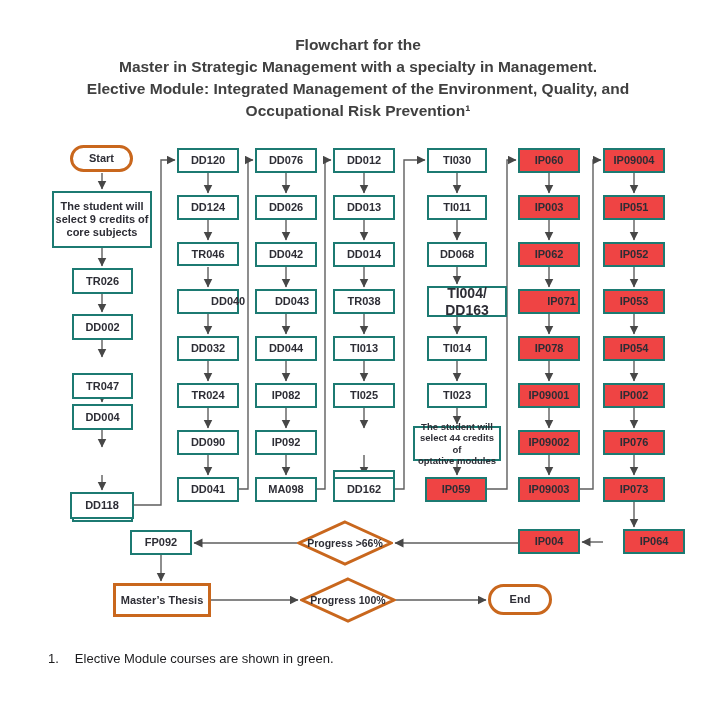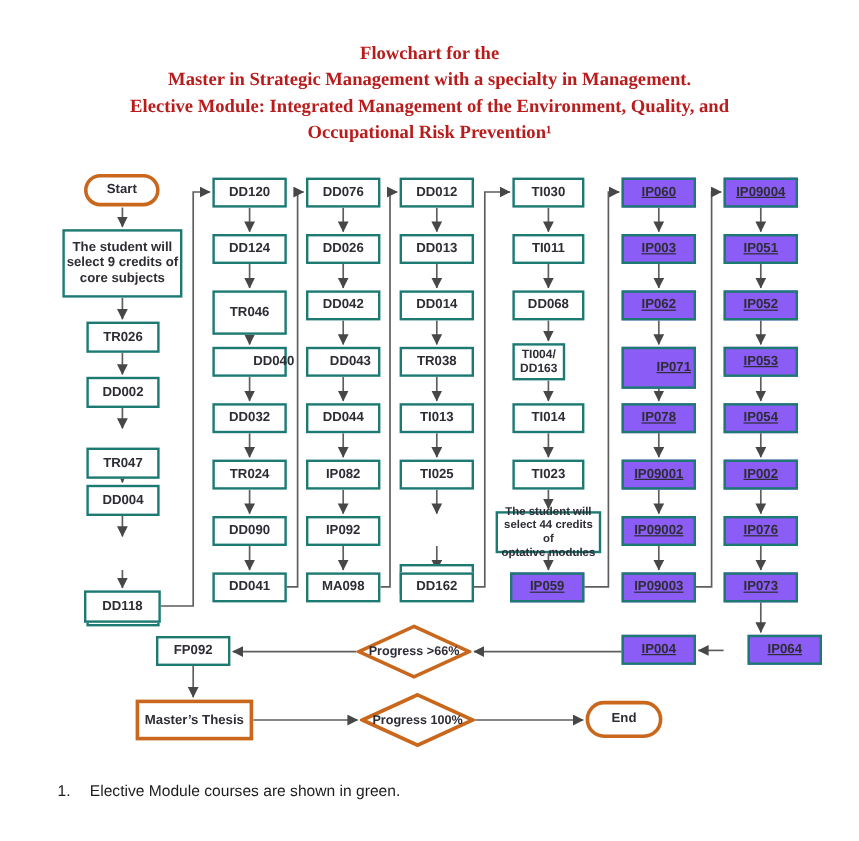--- a/index.html
+++ b/index.html
@@ -1,27 +1,27 @@
 <!DOCTYPE html>
 <html><head>
 <meta charset="utf-8">
 <style>
   html,body{margin:0;padding:0;background:#fff;}
   .page{position:relative;width:716px;height:701px;background:#ffffff;
         font-family:"Liberation Sans",sans-serif;overflow:hidden;}
   .title{position:absolute;top:34px;left:0;width:100%;text-align:center;
-         font-weight:bold;font-size:15.5px;line-height:22px;color:#b91c1c;font-family:Liberation Serif, serif;}
+         font-weight:bold;font-size:15.5px;line-height:22px;color:#404040;}
   .canvas{position:absolute;left:0;top:0;width:716px;height:701px;}
   svg.edges{position:absolute;left:0;top:0;pointer-events:none;}
   .node{position:absolute;display:flex;align-items:center;justify-content:center;
         text-align:center;font-size:11px;font-weight:600;color:#2d2d35;
         box-sizing:border-box;line-height:1.18;}
   .node span{white-space:pre-line;display:block;width:100%;}
   .node.rect.teal{background:#ffffff;border:2px solid #1c7a72;}
-  .node.rect.green{background:#8b5cf6;border:2px solid #1c7a72;text-decoration:underline;}
+  .node.rect.green{background:#ef4444;border:2px solid #1c7a72;}
   .node.rect.orangeb{background:#ffffff;border:3px solid #c9671d;}
   .node.stadium{background:#ffffff;border:3px solid #c9671d;border-radius:999px;}
   .node.diamond{background:transparent;border:none;}
   .node.diamond svg{position:absolute;left:0;top:0;}
   .node.diamond span{position:relative;z-index:1;}
   .footnote{position:absolute;left:48px;top:651px;font-size:13px;color:#1c1c1e;
             display:flex;gap:16px;font-weight:400;}
 </style>
 </head>
 <body>
@@ -133,21 +133,21 @@
         </div>
         <div class="node rect teal" style="left: 70px; top: 492px; width: 64px; height: 27px;">
           <span>DD118</span>
         </div>
         <div class="node rect teal" style="left: 177px; top: 148px; width: 62px; height: 25px;">
           <span>DD120</span>
         </div>
         <div class="node rect teal" style="left: 177px; top: 195px; width: 62px; height: 25px;">
           <span>DD124</span>
         </div>
-        <div class="node rect teal" style="left: 177px; top: 242px; width: 62px; height: 37px;">
+        <div class="node rect teal" style="left: 177px; top: 242px; width: 62px; height: 24px;">
           <span>TR046</span>
         </div>
         <div class="node rect teal" style="left: 177px; top: 289px; width: 62px; height: 25px; padding-left: 32px;">
           <span>DD040</span>
         </div>
         <div class="node rect teal" style="left: 177px; top: 336px; width: 62px; height: 25px;">
           <span>DD032</span>
         </div>
         <div class="node rect teal" style="left: 177px; top: 383px; width: 62px; height: 25px;">
           <span>TR024</span>
@@ -208,21 +208,21 @@
         </div>
         <div class="node rect teal" style="left: 427px; top: 148px; width: 60px; height: 25px;">
           <span>TI030</span>
         </div>
         <div class="node rect teal" style="left: 427px; top: 195px; width: 60px; height: 25px;">
           <span>TI011</span>
         </div>
         <div class="node rect teal" style="left: 427px; top: 242px; width: 60px; height: 25px;">
           <span>DD068</span>
         </div>
-        <div class="node rect teal" style="left: 427px; top: 286px; width: 44px; height: 31px; font-size: 10px;">
+        <div class="node rect teal" style="left: 427px; top: 286px; width: 80px; height: 31px; font-size: 14px;">
           <span>TI004/
 DD163</span>
         </div>
         <div class="node rect teal" style="left: 427px; top: 336px; width: 60px; height: 25px;">
           <span>TI014</span>
         </div>
         <div class="node rect teal" style="left: 427px; top: 383px; width: 60px; height: 25px;">
           <span>TI023</span>
         </div>
         <div class="node rect teal" style="left: 413px; top: 426px; width: 88px; height: 35px; font-size: 9.5px;">
@@ -235,21 +235,21 @@
         </div>
         <div class="node rect green" style="left: 518px; top: 148px; width: 62px; height: 25px;">
           <span>IP060</span>
         </div>
         <div class="node rect green" style="left: 518px; top: 195px; width: 62px; height: 25px;">
           <span>IP003</span>
         </div>
         <div class="node rect green" style="left: 518px; top: 242px; width: 62px; height: 25px;">
           <span>IP062</span>
         </div>
-        <div class="node rect green" style="left: 518px; top: 289px; width: 62px; height: 35px; padding-left: 25px;">
+        <div class="node rect green" style="left: 518px; top: 289px; width: 62px; height: 25px; padding-left: 25px;">
           <span>IP071</span>
         </div>
         <div class="node rect green" style="left: 518px; top: 336px; width: 62px; height: 25px;">
           <span>IP078</span>
         </div>
         <div class="node rect green" style="left: 518px; top: 383px; width: 62px; height: 25px;">
           <span>IP09001</span>
         </div>
         <div class="node rect green" style="left: 518px; top: 430px; width: 62px; height: 25px;">
           <span>IP09002</span>

